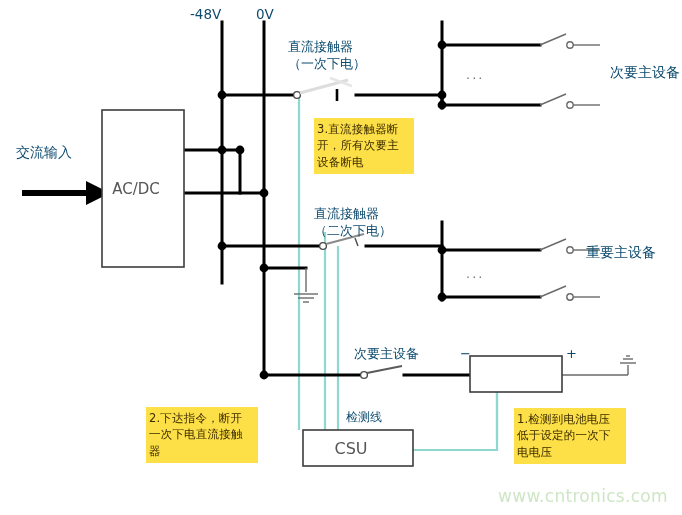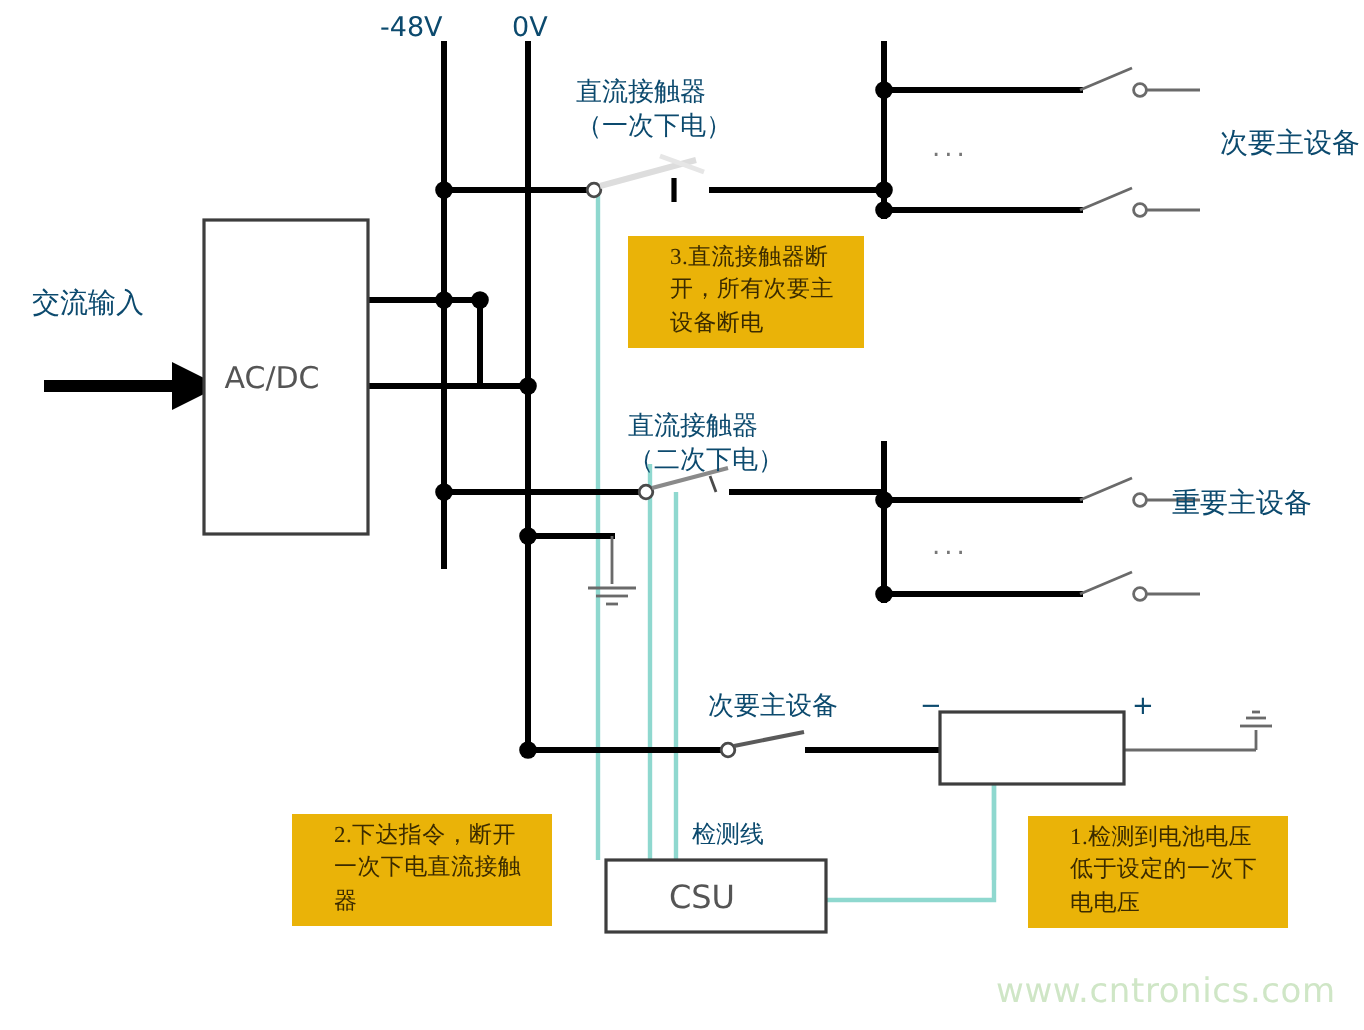--- a/index.html
+++ b/index.html
@@ -2,23 +2,23 @@
 <html><head>
 <meta charset="utf-8">
 <style>
   html,body{margin:0;padding:0;background:#ffffff;}
   body{width:682px;height:515px;position:relative;overflow:hidden;
        font-family:"DejaVu Sans","Liberation Sans",sans-serif;}
   #stage{position:absolute;left:0;top:0;width:682px;height:515px;}
   #svg{position:absolute;left:0;top:0;}
   .lbl{position:absolute;color:#0c4a6e;white-space:pre;line-height:1.32;}
   .cn{font-family:"DejaVu Sans","Liberation Sans",sans-serif;}
-  .callout{position:absolute;background:#eab308;color:#3b2b00;
-           font-size:11.5px;line-height:1.42;padding:3px 5px 4px 21px;
-           white-space:pre-line;letter-spacing:.2px;font-family:Liberation Serif, serif;}
+  .callout{position:absolute;background:#fde047;color:#3b2b00;
+           font-size:11.5px;line-height:1.42;padding:3px 5px 4px 3px;
+           white-space:pre-line;letter-spacing:.2px;}
   .boxlbl{position:absolute;display:flex;align-items:center;justify-content:center;
           color:#555;}
   .wm{position:absolute;color:#cfe6c6;font-size:17px;letter-spacing:.3px;}
   .ellipsis{position:absolute;color:#777;font-size:13px;letter-spacing:2px;}
 </style>
 </head>
 <body>
 
 <div id="stage">
 

